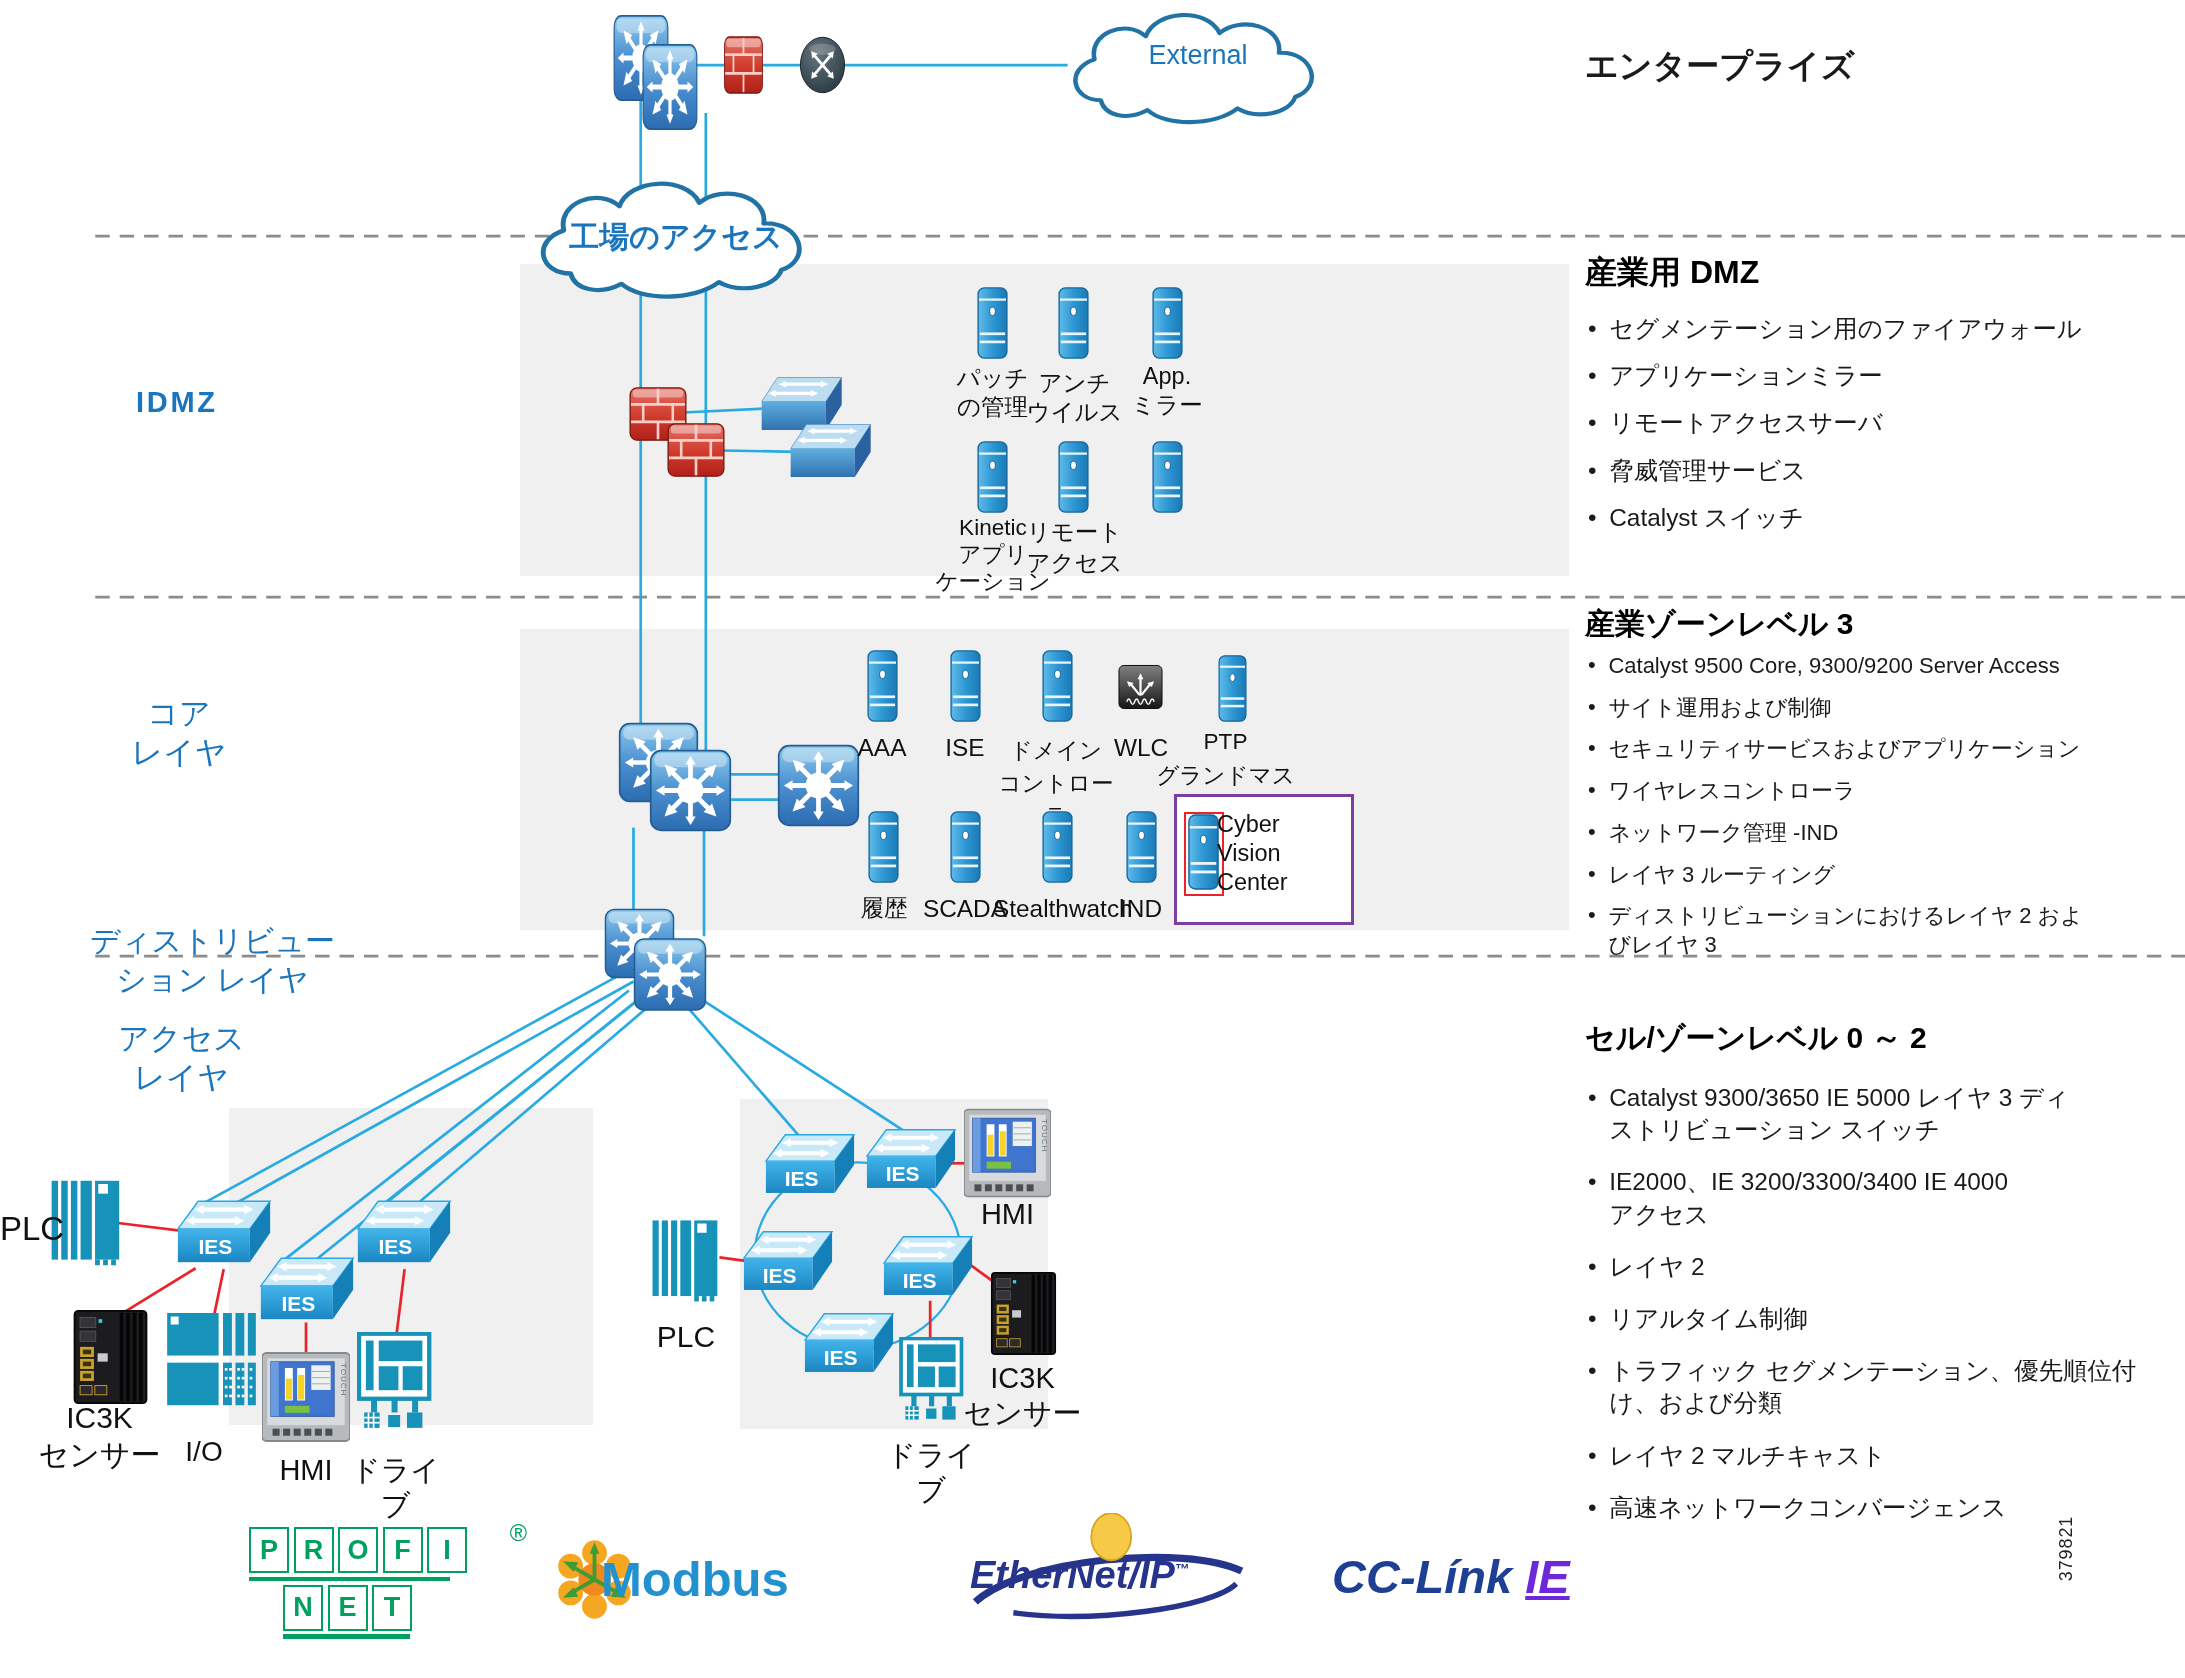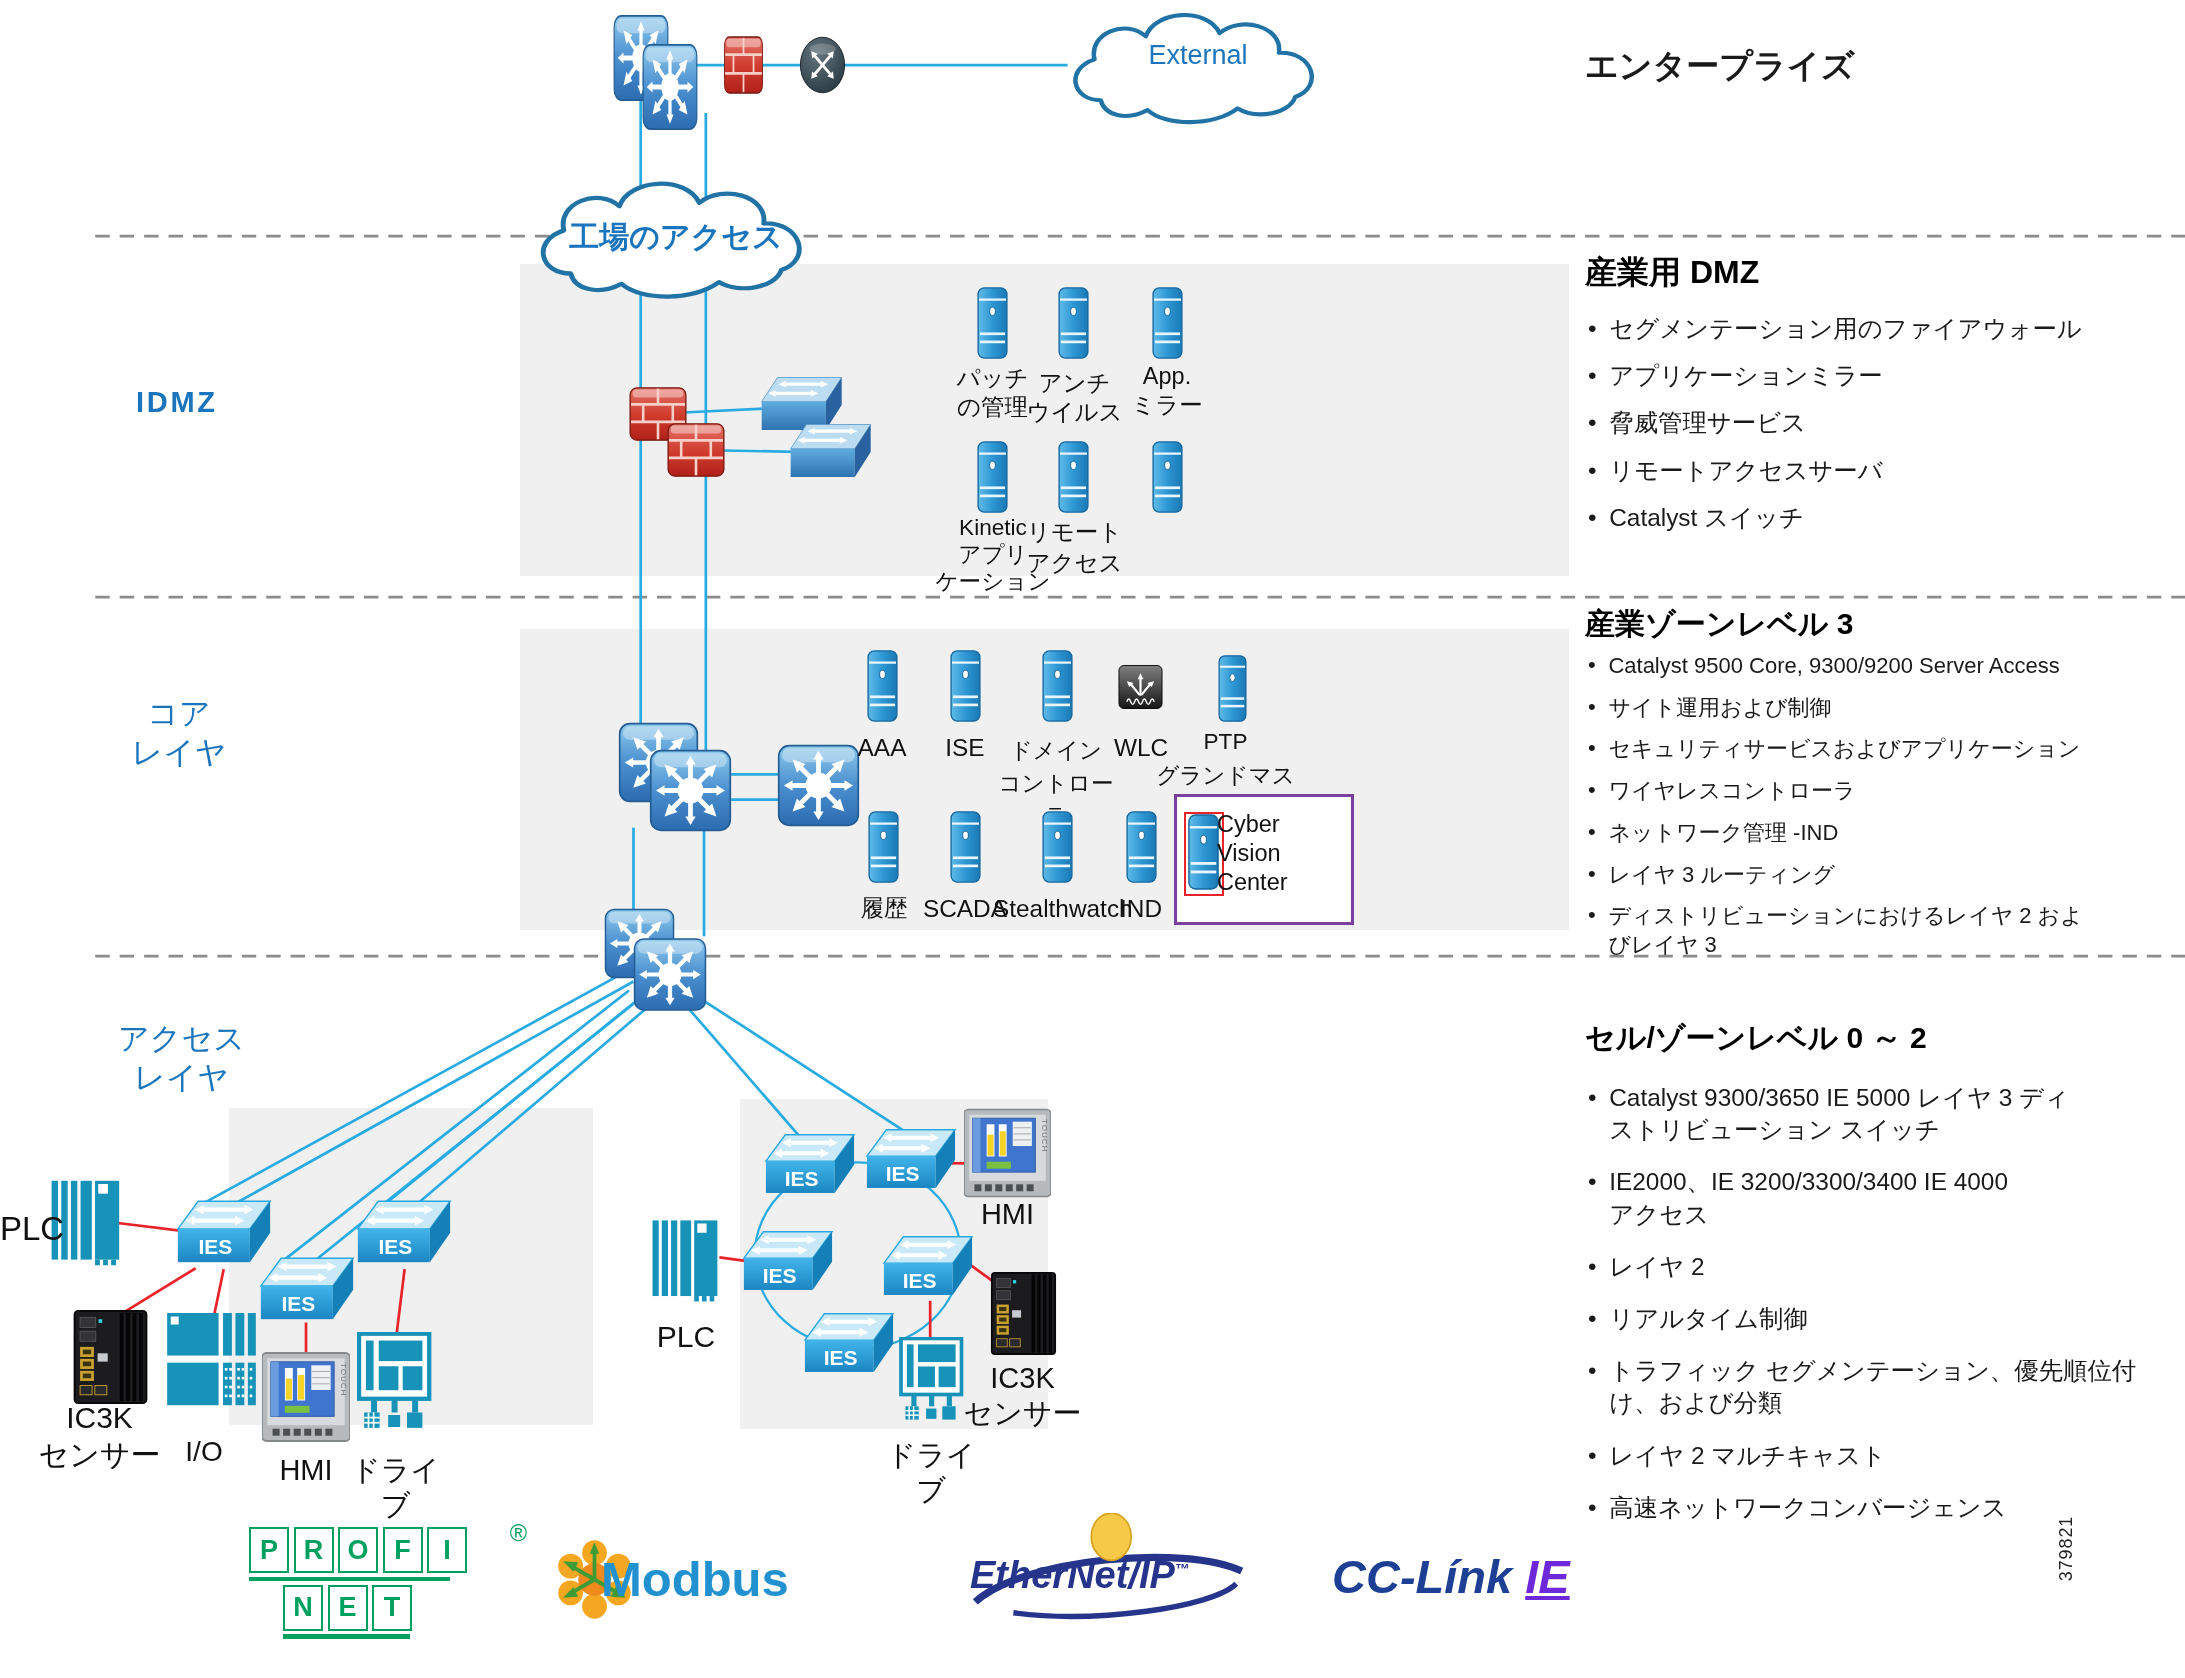--- a/index.html
+++ b/index.html
@@ -374,20 +374,22 @@
   <div class="abs" style="left:520px;top:170px;width:312px;height:138px;">
     <svg width="312" height="138" viewBox="0 0 320 160" preserveAspectRatio="none">
         <use href="#sym-cloud"></use>
       </svg>
     <div class="cloud-text" style="top:47px;font-size:30px;">工場のアクセス</div>
   </div>
 
   <div class="lbl blue" style="left:136px;top:385px;font-size:29px;font-weight:bold;letter-spacing:2.7px;">IDMZ</div>
   <div class="lbl blue pre ctr" style="left:100px;top:695px;width:158px;font-size:31px;line-height:1.25;">コア
 レイヤ</div>
+  <div class="lbl blue pre ctr" style="left:86px;top:921px;width:253px;font-size:30px;line-height:1.3;">ディストリビュー
+ション レイヤ</div>
   <div class="lbl blue pre ctr" style="left:100px;top:1020px;width:163px;font-size:31px;line-height:1.25;">アクセス
 レイヤ</div>
 
   <svg class="abs" style="left:629px;top:387px;" width="58" height="54" viewBox="0 0 66 62">
       <use href="#sym-firewall"></use>
     </svg>
   <svg class="abs" style="left:667px;top:423px;" width="58" height="54" viewBox="0 0 66 62">
       <use href="#sym-firewall"></use>
     </svg>
   <svg class="abs" style="left:760px;top:375px;" width="85" height="60" viewBox="0 0 100 72">
@@ -430,24 +432,24 @@
 
   <div class="heading" style="left:1585px;top:251px;font-size:32px;">産業用 DMZ</div>
   <div class="bullets" style="left:1588px;top:313px;width:597px;gap:15px;font-size:24.4px;">
     <div class="bi">
         <div class="bt">セグメンテーション用のファイアウォール</div>
       </div>
     <div class="bi">
         <div class="bt">アプリケーションミラー</div>
       </div>
     <div class="bi">
+        <div class="bt">リモートアクセスサーバ</div>
+      </div>
+    <div class="bi">
         <div class="bt">脅威管理サービス</div>
-      </div>
-    <div class="bi">
-        <div class="bt">リモートアクセスサーバ</div>
       </div>
     <div class="bi">
         <div class="bt">Catalyst スイッチ</div>
       </div>
   </div>
 
   <svg class="abs" style="left:617px;top:722px;" width="83" height="81" viewBox="0 0 96 96">
       <use href="#sym-l3switch"></use>
     </svg>
   <svg class="abs" style="left:648px;top:749px;" width="85" height="83" viewBox="0 0 96 96">

